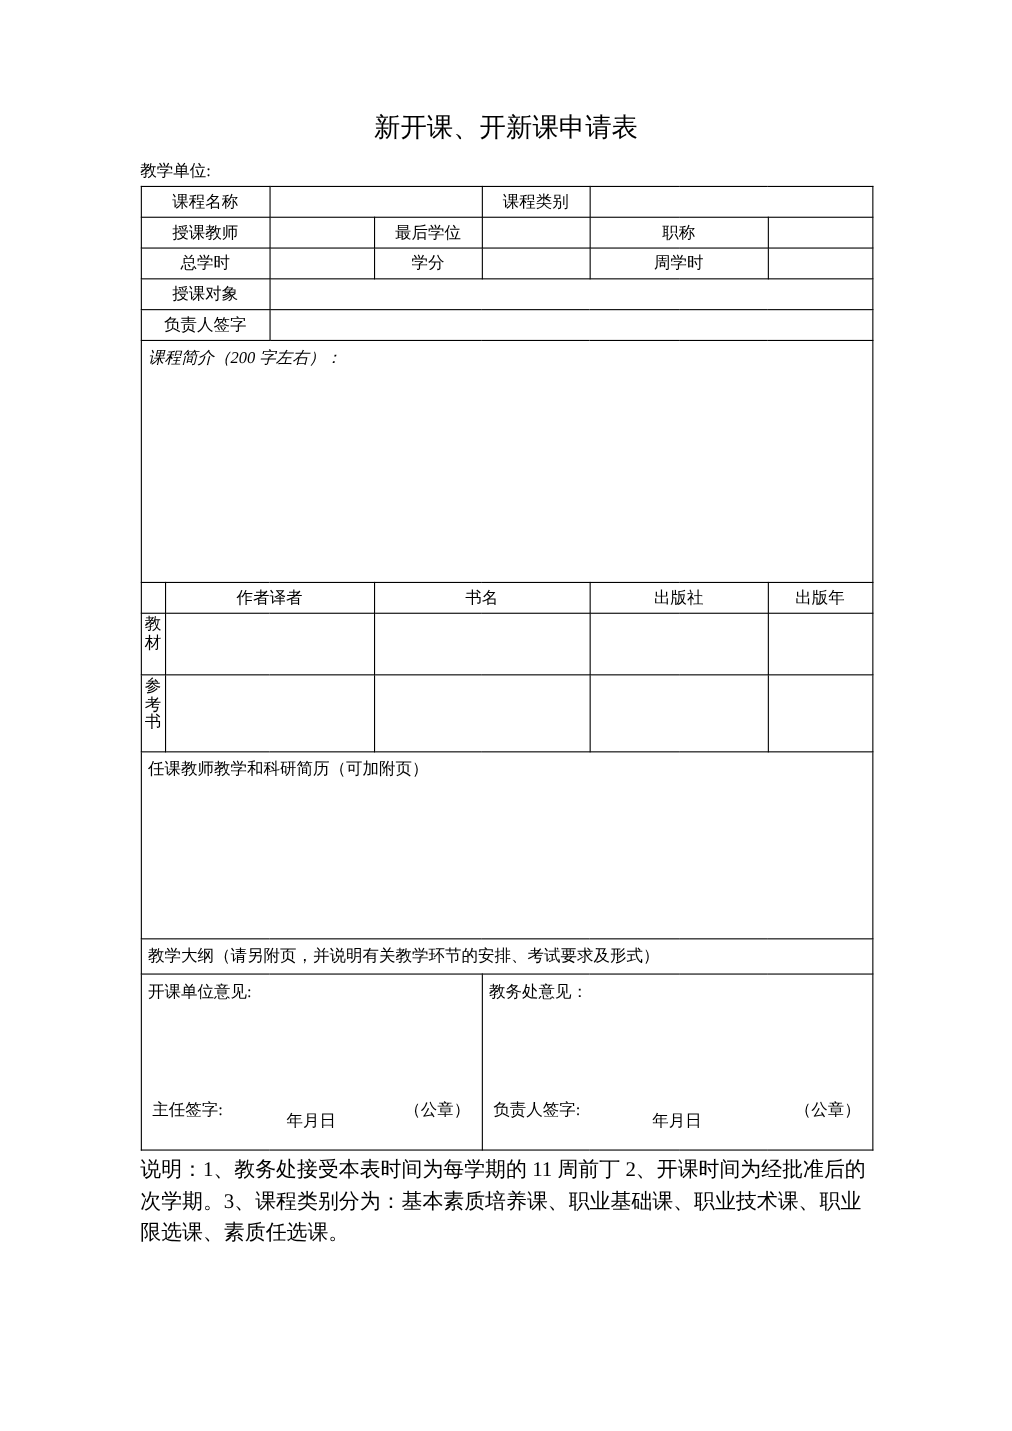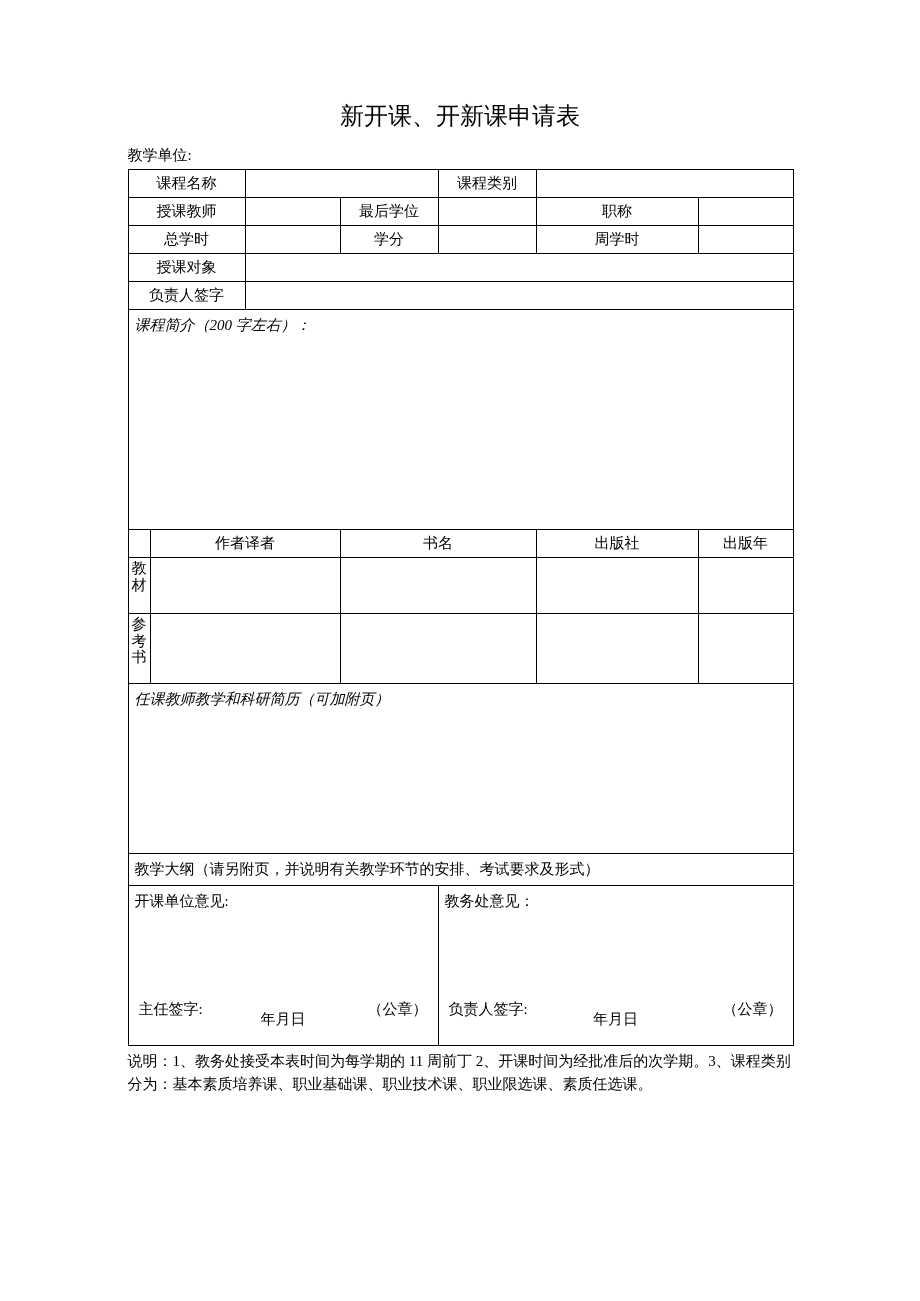--- a/index.html
+++ b/index.html
@@ -34,37 +34,37 @@
       border: 1px solid #000;
       padding: 4px 12px;
       vertical-align: top;
       font-size: 15px;
       word-break: break-all;
     }
     .label-cell { text-align: center; vertical-align: middle; }
     .intro-cell { height: 220px; padding: 6px; font-style: italic; }
     .vhead { width: 22px; text-align: center; padding: 2px; line-height: 1.1; margin-top: 36px; }
     .book-row { height: 56px; }
-    .resume-cell { height: 170px; padding: 6px; font-style: italic; }
+    .resume-cell { height: 170px; padding: 6px; }
     .syllabus-cell { padding: 6px; margin-left: 44px; }
     .opinion-cell { height: 160px; padding: 6px; position: relative; }
     .sign-row {
       display: flex;
       justify-content: space-between;
       position: absolute;
       bottom: 26px; left: 10px; right: 10px;
     }
     .date-row {
       position: absolute;
       bottom: 16px; left: 0; right: 0;
       text-align: center;
     }
     .note {
       margin-top: 4px;
-      font-size: 15px;
+      font-size: 19px;
       line-height: 1.5;
     }
   </style>
 </head>
 <body>
 
 <div class="page">
   <h1 class="title">新开课、开新课申请表</h1>
   <div class="unit-line">教学单位:</div>
 

